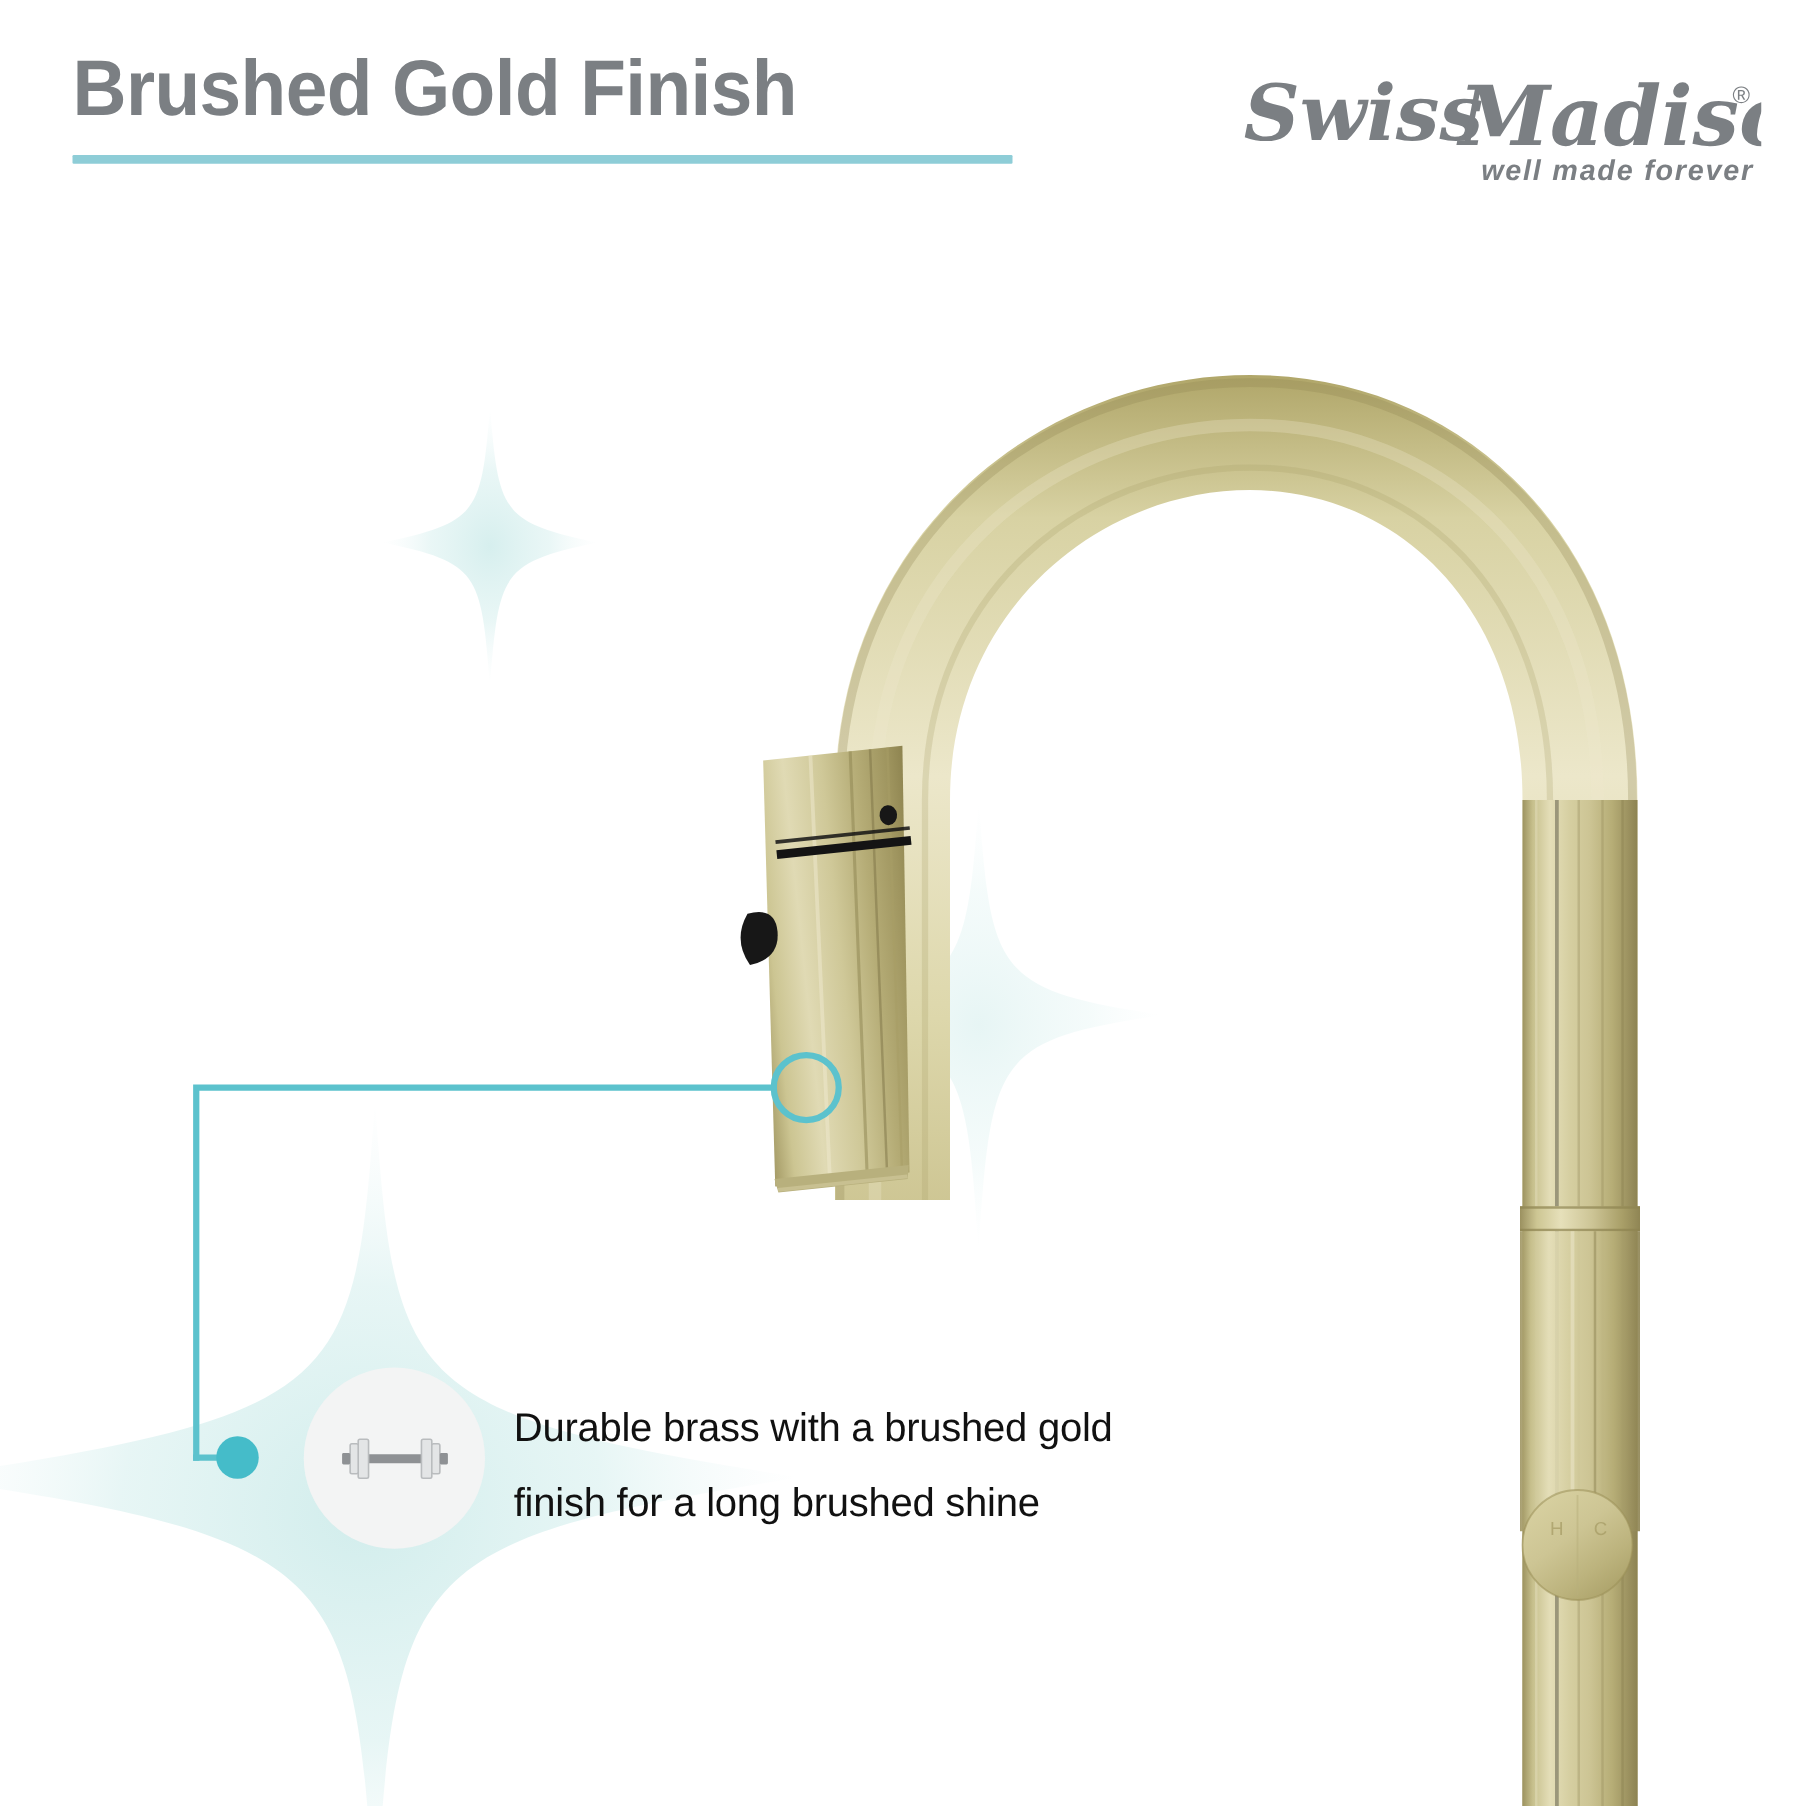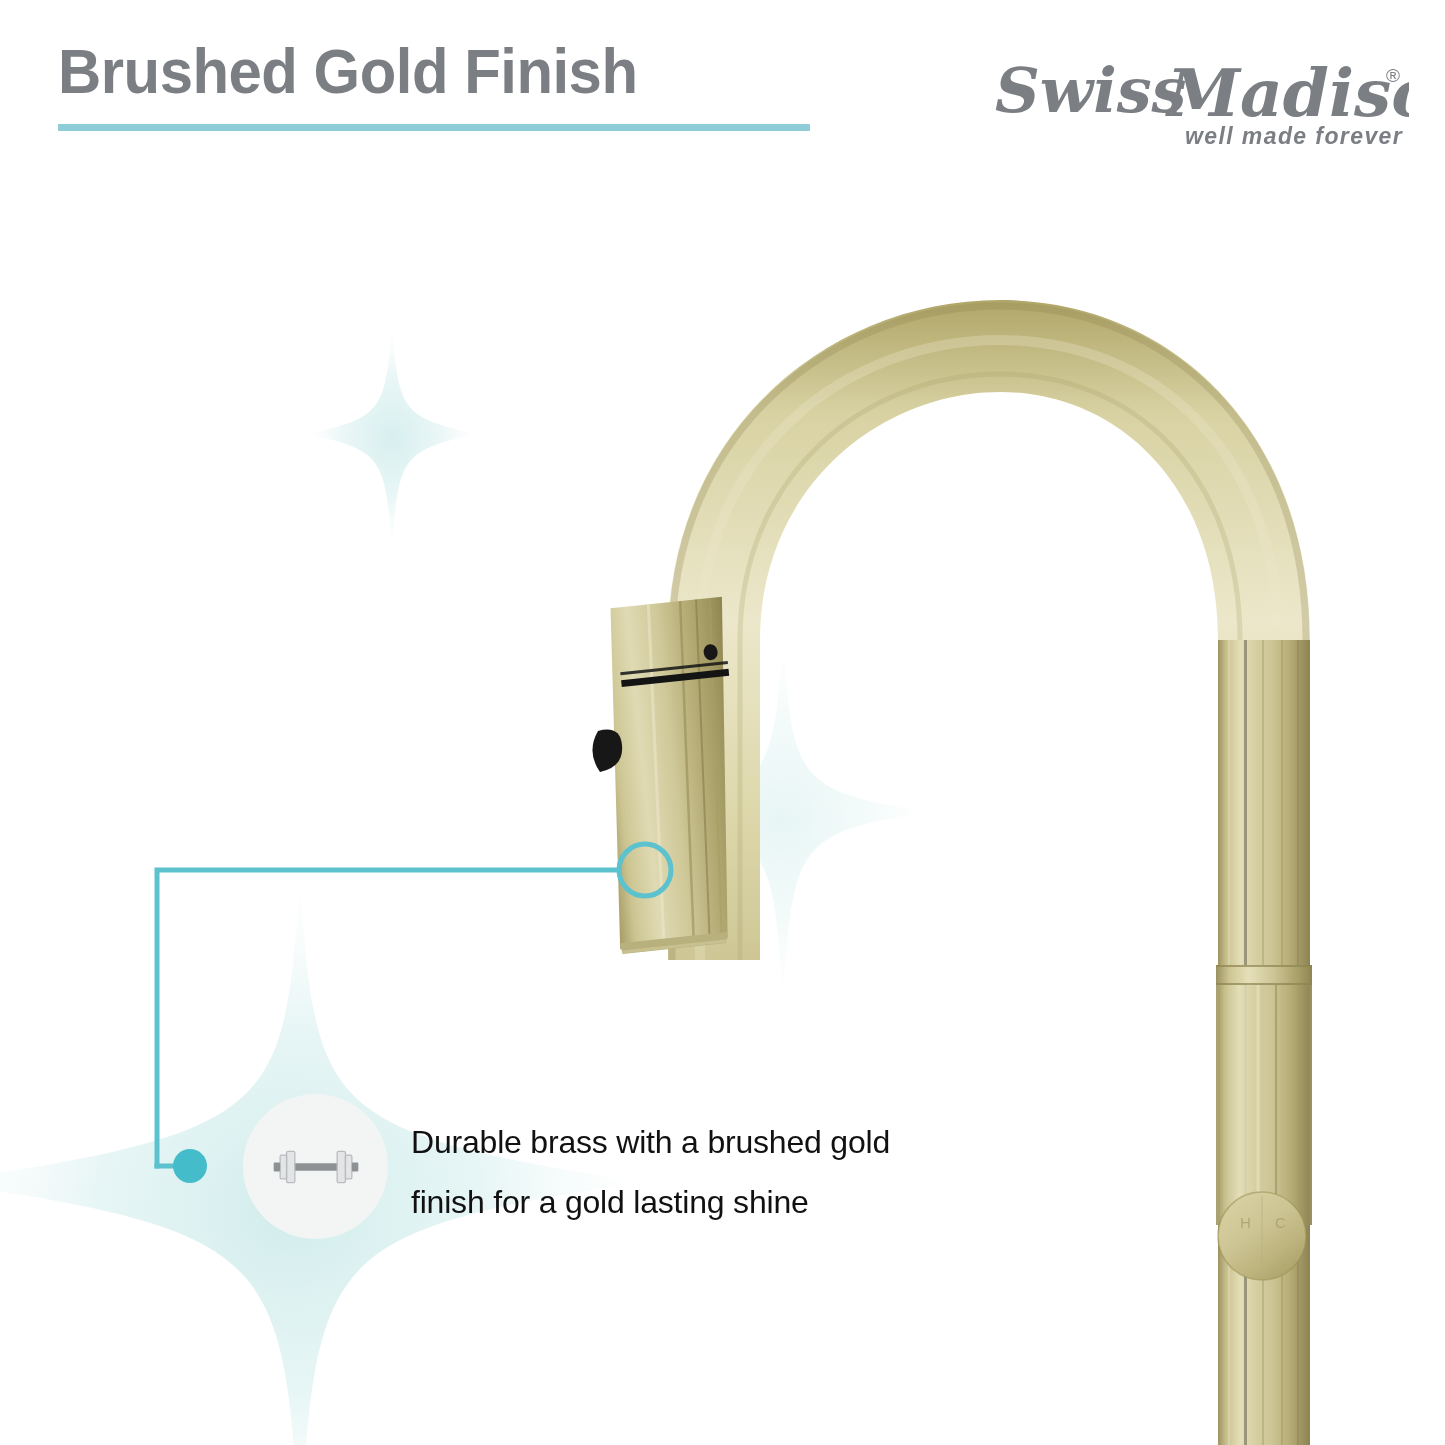--- a/index.html
+++ b/index.html
@@ -259,16 +259,16 @@
       <rect x="4" y="45" width="7" height="10" rx="1.2" fill="#8e9194"></rect>
 
       <rect x="73" y="33" width="9" height="34" rx="1.5" fill="#e3e5e6" stroke="#b9bcbe" stroke-width="1.4"></rect>
       <rect x="82" y="37" width="7" height="26" rx="1.5" fill="#e3e5e6" stroke="#b9bcbe" stroke-width="1.4"></rect>
       <rect x="89" y="45" width="7" height="10" rx="1.2" fill="#8e9194"></rect>
     </svg>
   </div>
 
   <div class="callout-text">
     <span class="ln">Durable brass with a brushed gold</span>
-    <span class="ln">finish for a gold lasting shine</span>
+    <span class="ln">finish for a long brushed shine</span>
   </div>
 
 </div>
 
 </body></html>

